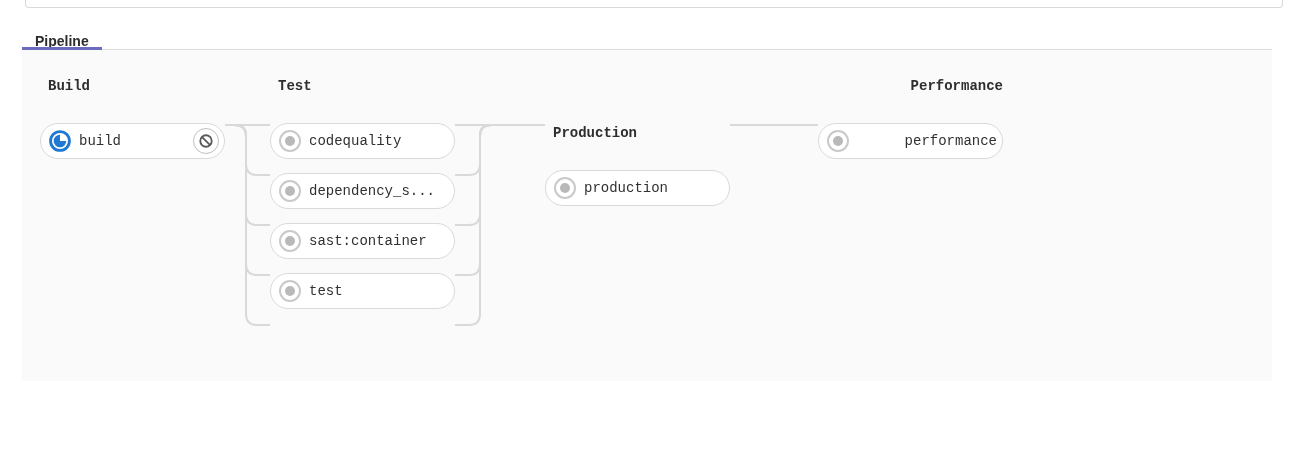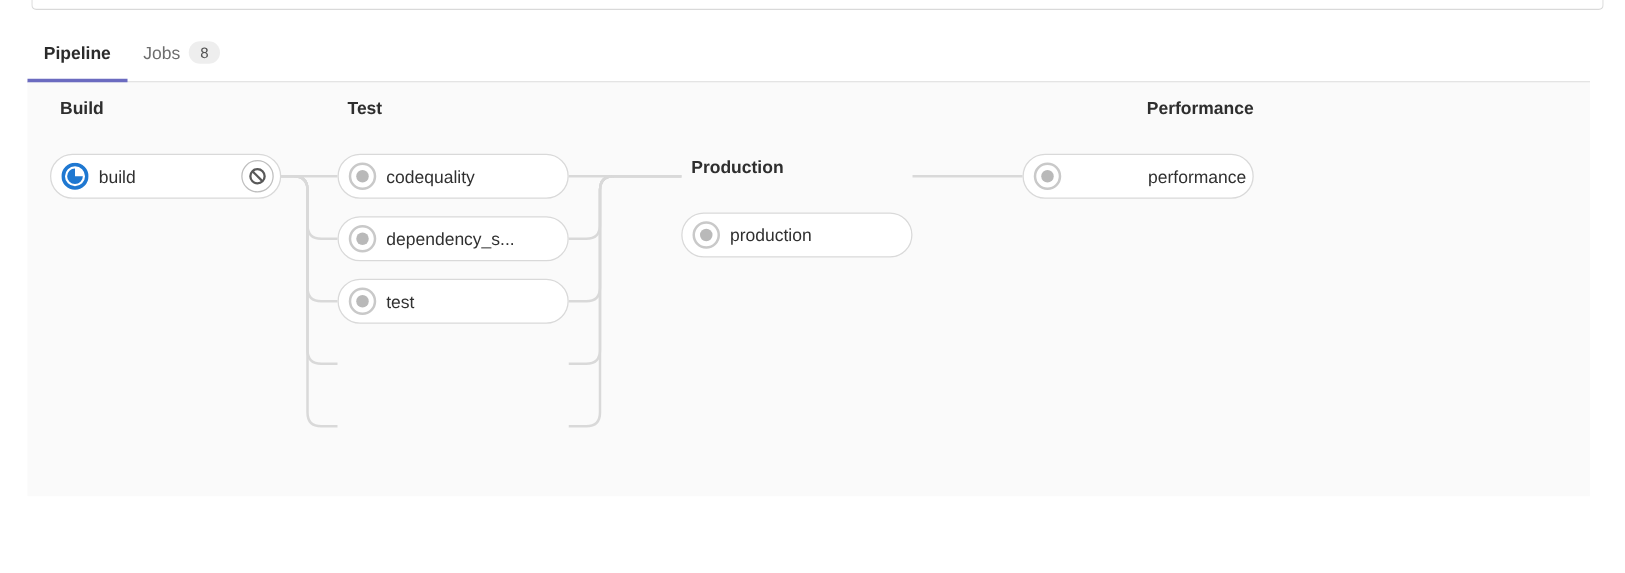--- a/index.html
+++ b/index.html
@@ -6,35 +6,35 @@
   html, body { width: 1300px; height: 458px; background: #fff; overflow: hidden;
     font-family: "Liberation Sans", sans-serif; color: #2e2e2e; }
 
   
   .card-bottom { margin-left: 25px; width: 1258px; height: 8px;
     border: 1px solid #d9d9d9; border-top: none; border-radius: 0 0 4px 4px; }
 
   
   .tab-bar { margin: 14px 0 0 22px; width: 1250px; display: flex;
     border-bottom: 1px solid var(--tab-border, #dcdcdc); }
-  .tab { padding: 11px 13px 14px; font-size: 14px; color: #6e6e6e;
-    display: flex; align-items: center; gap: 7px; cursor: pointer; position: relative; }
+  .tab { padding: 11px 13px 0; font-size: 14px; color: #6e6e6e;
+    display: flex; align-items: flex-start; gap: 7px; cursor: pointer; position: relative; }
   .tab.active { color: #2b2b2b; font-weight: 700; }
   .tab.active::after { content: ""; position: absolute; left: 0; right: 0; bottom: -1px;
     height: 3px; background: var(--accent, #6b6bc0); }
   .badge { font-size: 12px; font-weight: 400; color: #525252; background: #eeeeee;
     border-radius: 10px; padding: 2px 9px; line-height: 14px; }
 
   
   .graph { position: relative; margin-left: 22px; width: 1250px; height: 331px;
     background: var(--graph-bg, #fafafa); }
   .connectors { position: absolute; inset: 0; pointer-events: none; }
   .conn { fill: none; stroke: var(--connector, #d9d9d9); stroke-width: 2; }
 
-  .stage { position: absolute; top: 12px; width: 185px; }
+  .stage { position: absolute; top: 28px; width: 185px; font-family: Liberation Mono, monospace; }
   .stage-title { font-size: 14px; font-weight: 700; line-height: 16px; padding-left: 8px; }
   .jobs { margin-top: 29px; }
 
   .pill { display: flex; align-items: center; gap: 8px; width: 185px; height: 36px;
     background: #fff; border: 1px solid var(--pill-border, #d9d9d9); border-radius: 18px;
     padding: 0 5px 0 8px; margin-bottom: 14px; cursor: pointer; text-decoration: none; color: inherit; }
   .job-label { font-size: 14px; color: #303030; white-space: nowrap; overflow: hidden;
     text-overflow: ellipsis; flex: 1; }
 
   .st-created { width: 22px; height: 22px; border: 2px solid var(--created, #c9c9c9);
@@ -47,24 +47,20 @@
     cursor: pointer; flex: none; }
 </style>
 </head>
 <body>
 
 <div class="card-bottom"></div>
 
 <nav class="tab-bar">
   <div class="tab active">
     <span>Pipeline</span>
-  </div>
-  <div class="tab">
-    <span>Jobs</span>
-    <span class="badge">8</span>
   </div>
 </nav>
 
 <div class="graph">
   <svg class="connectors" id="connectors" width="1250" height="331">
       <path d="M203 75 H248" class="conn"></path>
       <path d="M203 75 H213 Q224 75 224 86 V114 Q224 125 235 125 H248" class="conn"></path>
       <path d="M203 75 H213 Q224 75 224 86 V164 Q224 175 235 175 H248" class="conn"></path>
       <path d="M203 75 H213 Q224 75 224 86 V214 Q224 225 235 225 H248" class="conn"></path>
       <path d="M203 75 H213 Q224 75 224 86 V264 Q224 275 235 275 H248" class="conn"></path>
@@ -106,20 +102,26 @@
           <a class="pill">
             <span class="st-created">
               <span class="dot"></span>
             </span>
             <span class="job-label">dependency_s...</span>
           </a>
           <a class="pill">
             <span class="st-created">
               <span class="dot"></span>
             </span>
+            <span class="job-label">sast:container</span>
+          </a>
+          <a class="pill">
+            <span class="st-created">
+              <span class="dot"></span>
+            </span>
             <span class="job-label">test</span>
           </a>
         </div>
       </div>
       <div class="stage" style="left: 523px; margin-top: 47px;">
         <div class="stage-title">Production</div>
         <div class="jobs">
           <a class="pill">
             <span class="st-created">
               <span class="dot"></span>

